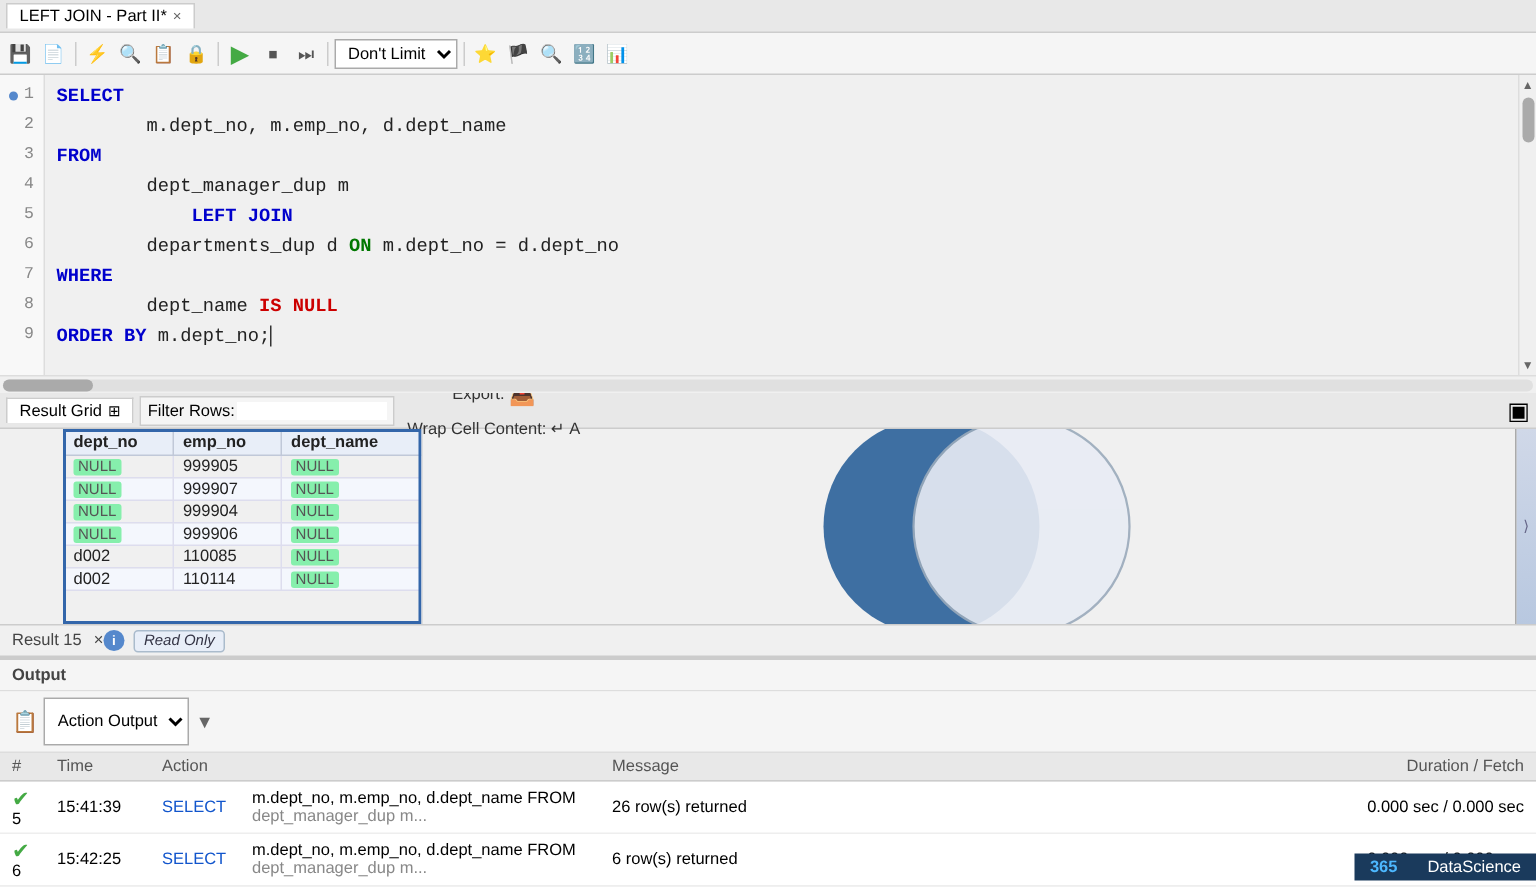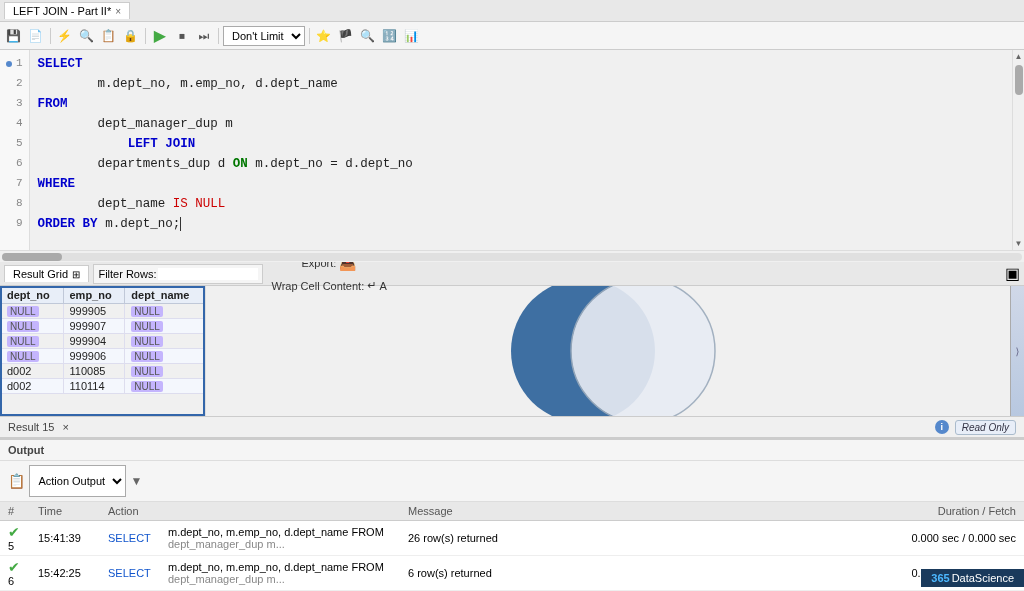--- a/index.html
+++ b/index.html
@@ -17,41 +17,41 @@
     .toolbar-select { height: 20px; font-size: 11px; border: 1px solid #aaa; background: #fff; padding: 0 4px; }
     .code-editor { display: flex; flex: 1; overflow: hidden; font-family: 'Courier New', monospace; font-size: 12.5px; }
     .line-numbers { background: #f8f8f8; border-right: 1px solid #ddd; padding: 4px 6px; color: #888; text-align: right; line-height: 1.6; min-width: 28px; user-select: none; }
     .line-number { height: 20px; display: flex; align-items: center; justify-content: flex-end; gap: 4px; font-size: 11px; }
     .line-dot { width: 6px; height: 6px; background: #5588cc; border-radius: 50%; display: inline-block; }
     .code-content { flex: 1; padding: 4px 8px; line-height: 1.6; color: #222; overflow-x: auto; }
     .code-line { height: 20px; display: flex; align-items: center; white-space: pre; }
     .kw { color: #0000cc; font-weight: bold; }
     .kw2 { color: #007700; font-weight: bold; }
     .id { color: #222; }
-    .null-kw { color: #cc0000; font-weight: normal; }
+    .null-kw { color: #cc0000; font-weight: bold; }
     .cursor { display: inline-block; width: 1px; height: 14px; background: #333; vertical-align: middle; animation: blink 1s infinite; }
     @keyframes blink { 0%,100%{opacity:1} 50%{opacity:0} }
     .scrollbar-h { height: 12px; background: #f0f0f0; border-top: 1px solid #ddd; display: flex; align-items: center; padding: 0 2px; }
     .scrollbar-track-h { flex: 1; height: 8px; background: #e0e0e0; border-radius: 4px; position: relative; }
     .scrollbar-thumb-h { position: absolute; left: 0; top: 0; width: 60px; height: 8px; background: #aaa; border-radius: 4px; }
 
     
     .result-tabs { display: flex; align-items: center; background: #e8e8e8; border-bottom: 1px solid #ccc; height: 24px; padding: 0 4px; gap: 4px; }
     .result-tab { display: flex; align-items: center; gap: 4px; padding: 2px 8px; font-size: 11px; background: #f5f5f5; border: 1px solid #ccc; border-bottom: none; cursor: pointer; }
     .result-tab.active { background: #fff; }
     .filter-input { border: none; outline: none; font-size: 11px; width: 120px; }
     .export-btn { display: flex; align-items: center; gap: 3px; font-size: 11px; color: #333; cursor: pointer; }
     .wrap-btn { display: flex; align-items: center; gap: 3px; font-size: 11px; color: #333; cursor: pointer; }
     .result-actions { display: flex; align-items: center; gap: 8px; margin-left: 4px; flex-direction: column; }
-    .grid-area { width: 206px; border-right: 1px solid #ddd; overflow: auto; }
+    .grid-area { width: 240px; border-right: 1px solid #ddd; overflow: auto; margin-left: 42px; }
     .data-table { border-collapse: collapse; width: 100%; font-size: 11px; }
     .data-table th { background: #e8eef8; border: 1px solid #c0c8d8; padding: 2px 6px; font-weight: bold; color: #222; text-align: left; }
     .data-table td { border: 1px solid #dde; padding: 1px 6px; color: #222; }
     .data-table tr:nth-child(even) td { background: #f4f7fd; }
-    .null-badge { background: #c4b5fd; color: #555; font-size: 10px; padding: 0 3px; border-radius: 2px; display: inline-block; }
+    .null-badge { background: #86efac; color: #555; font-size: 10px; padding: 0 3px; border-radius: 2px; display: inline-block; }
 
     .venn-area { flex: 1; display: flex; align-items: center; justify-content: center; padding: 20px; }
 
     
     .output-section { border-top: 2px solid #ccc; background: #fff; }
     .output-header { padding: 4px 8px; font-size: 11px; font-weight: bold; color: #444; border-bottom: 1px solid #ddd; background: #f5f5f5; }
     .output-toolbar { display: flex; align-items: center; padding: 4px 8px; gap: 4px; border-bottom: 1px solid #ddd; background: #f5f5f5; }
     .output-select { height: 32px; font-size: 11px; border: 1px solid #aaa; background: #fff; padding: 0 4px; }
     .output-table { width: 100%; font-size: 11px; border-collapse: collapse; }
     .output-table th { background: #e8e8e8; border-bottom: 1px solid #ccc; padding: 3px 8px; text-align: left; color: #555; font-weight: normal; }
@@ -225,21 +225,21 @@
 
           <circle cx="95" cy="85" r="72" fill="#2a6099" opacity="0.9"></circle>
 
           <circle cx="155" cy="85" r="72" fill="#e8ecf4" stroke="#9aaabb" stroke-width="1.5" opacity="0.9"></circle>
         </svg>
       </div>
 
       <div class="side-handle">⟩</div>
     </div>
 
-    <div style="display:flex;align-items:center;justify-content:space-between;background:#f0f0f0;border-top:1px solid #ccc;border-bottom:1px solid #ccc;height:22px;padding:0 8px;">
+    <div style="display:flex;align-items:center;background:#f0f0f0;border-top:1px solid #ccc;border-bottom:1px solid #ccc;height:22px;padding:0 8px;">
       <div class="result-status">
         <span>Result 15</span>
         <span style="cursor:pointer;">×</span>
       </div>
       <div style="display:flex;align-items:center;gap:6px;">
         <span class="info-icon">i</span>
         <span class="readonly-badge">Read Only</span>
       </div>
     </div>
 
@@ -284,18 +284,18 @@
               <span class="truncated">dept_manager_dup m...</span>
             </td>
             <td>6 row(s) returned</td>
             <td style="text-align:right;">0.000 sec / 0.000 sec</td>
           </tr>
         </tbody>
       </table>
     </div>
   </div>
 
-  <div style="position:fixed;bottom:4px;right:0;background:#1a3a5c;color:#fff;font-size:11px;padding:3px 10px;display:flex;align-items:center;gap:2px;z-index:999;">
+  <div style="position:fixed;bottom:4px;right:0;background:#1a3a5c;color:#fff;font-size:11px;padding:3px 10px;display:flex;align-items:center;gap:20px;z-index:999;">
     <span style="color:#4db8ff;font-weight:bold;">365</span>
     <span style="color:#fff;">DataScience</span>
   </div>
 
 </div>
 
 </body></html>

